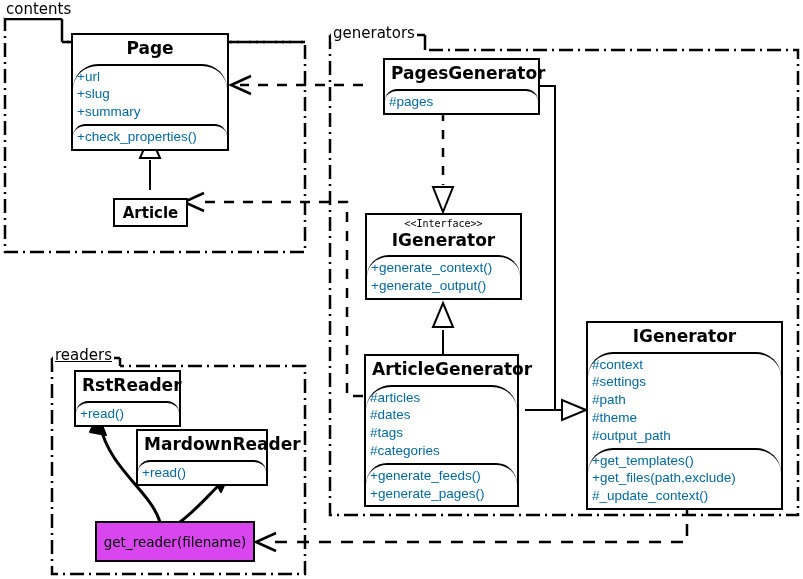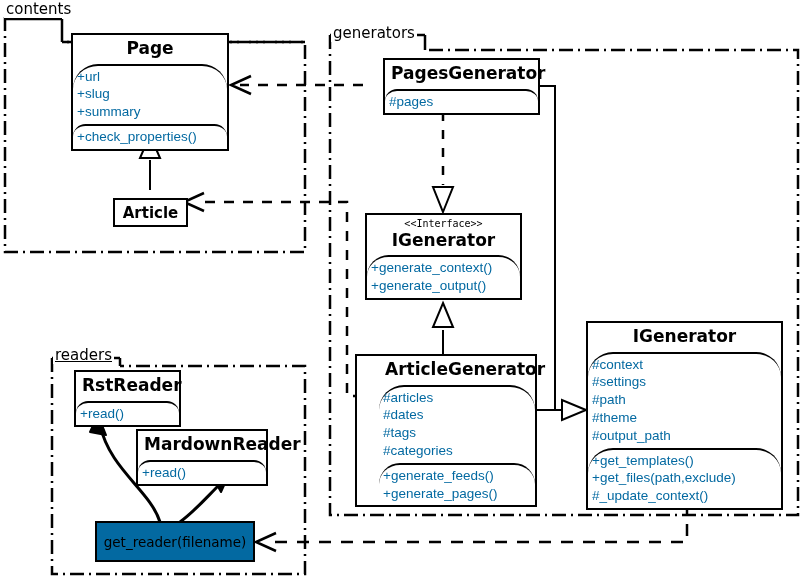--- a/index.html
+++ b/index.html
@@ -71,21 +71,21 @@
     color: #0369a1;
     line-height: 1.32;
     border-radius: 25px;
   }
   .cls-members div { white-space: nowrap; }
 
   
   .fnbox {
     position: absolute;
     border: 2px solid #000;
-    background: #0369a1;
+    background: #d946ef;
     box-sizing: border-box;
     display: flex;
     align-items: center;
     justify-content: center;
     font-family: "DejaVu Sans", sans-serif;
     font-size: 13.5px;
     color: #000;
     z-index: 5;
     white-space: nowrap;
   }
@@ -227,21 +227,21 @@
 
   <div class="cls" style="left:365px; top:213px; width:157px;">
     <div class="cls-stereo">&lt;&lt;Interface&gt;&gt;</div>
     <div class="cls-name" style="padding-top:1px;">IGenerator</div>
     <div class="cls-sep cls-members">
       <div>+generate_context()</div>
       <div>+generate_output()</div>
     </div>
   </div>
 
-  <div class="cls" style="left:355px; top:354px; width:182px;padding-left:22px;">
+  <div class="cls" style="left:364px; top:354px; width:155px;">
     <div class="cls-name">ArticleGenerator</div>
     <div class="cls-sep cls-members">
       <div>#articles</div>
       <div>#dates</div>
       <div>#tags</div>
       <div>#categories</div>
     </div>
     <div class="cls-sep cls-members">
       <div>+generate_feeds()</div>
       <div>+generate_pages()</div>

